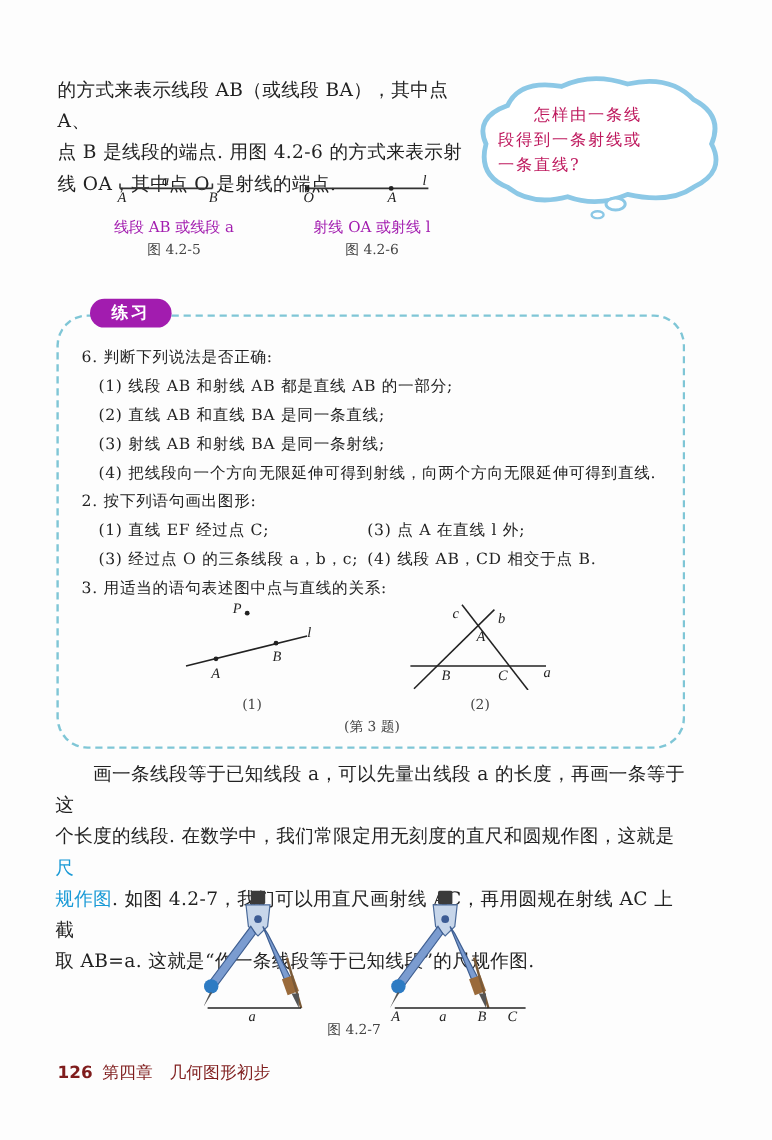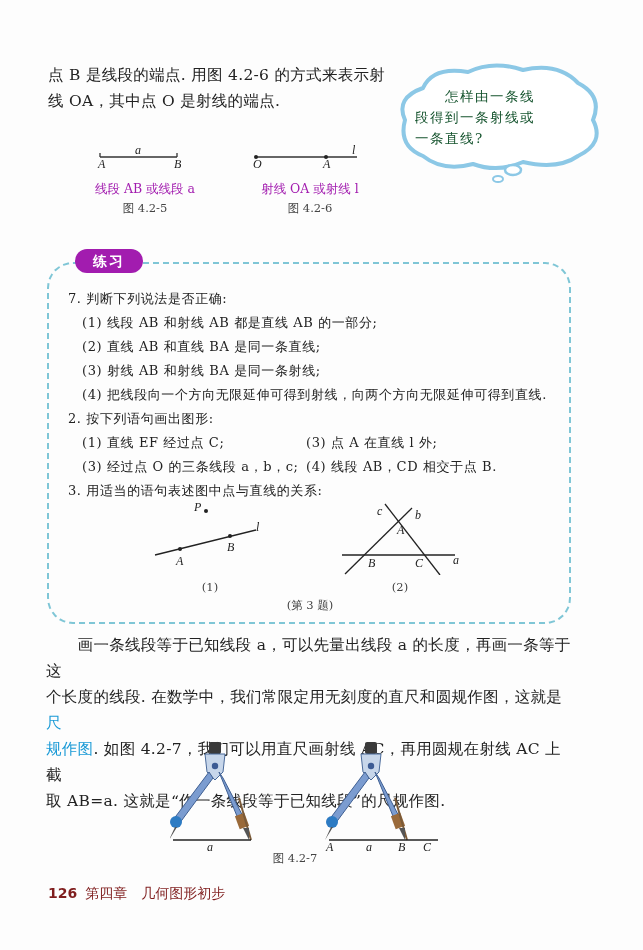--- a/index.html
+++ b/index.html
@@ -4,33 +4,34 @@
 <style>
   html, body { margin:0; padding:0; }
   body { width:643px; height:950px; background:#fdfdfd; position:relative; overflow:hidden;
          font-family:"DejaVu Serif","Liberation Serif",serif; color:#222; }
   .abs { position:absolute; }
   .para { font-size:15.5px; line-height:26px; letter-spacing:0.3px; }
   .it { font-style:italic; font-family:"Liberation Serif",serif; }
   .cap { font-size:12.5px; color:#a21caf; text-align:center; }
   .fig { font-size:11.5px; color:#444; text-align:center; }
   .cloud { left:393px; top:58px; width:215px; height:120px; }
-  .cloud-text { position:absolute; left:22px; top:28px; width:170px; font-size:13.5px; line-height:21px; letter-spacing:1.5px; color:#14532d; }
+  .cloud-text { position:absolute; left:22px; top:28px; width:170px; font-size:13.5px; line-height:21px; letter-spacing:1.5px; color:#be185d; }
   .ex-box { left:47px; top:262px; width:520px; height:358px; border:2px dashed #7fc6d6; border-radius:26px; }
   .ex-tag { left:75px; top:249px; width:68px; height:24px; background:#a21caf; border-radius:12px; color:#fff;
             font-family:"DejaVu Sans",sans-serif; font-weight:bold; font-size:14px; text-align:center; line-height:24px; letter-spacing:2px; }
   .ex-line { font-size:13px; line-height:25px; letter-spacing:0.6px; position:absolute; white-space:nowrap; }
   .hl { color:#1a9ad6; }
   .footer { left:48px; top:885px; font-size:14px; color:#7f1d1d; }
   .footer .pg { font-family:"DejaVu Sans",sans-serif; font-weight:bold; margin-right:8px; }
 </style>
 </head>
 <body>
 
 <div class="abs para" style="left:48px;top:62px;width:345px;">
+  <div>的方式来表示线段 AB（或线段 BA），其中点 A、</div>
   <div>点 B 是线段的端点. 用图 4.2-6 的方式来表示射</div>
   <div>线 OA，其中点 O 是射线的端点.</div>
 </div>
 
 <div class="abs cloud">
   <svg width="215" height="125" viewBox="0 0 215 125" style="position:absolute;left:0;top:0">
     <path d="M30,30 Q40,8 75,14 Q100,2 130,12 Q165,4 185,25 Q210,38 200,62 Q212,85 185,98 Q165,112 130,104 Q105,115 80,106 Q50,114 30,98 Q5,88 12,62 Q2,40 30,30 Z" fill="#fff" stroke="#8cc8e6" stroke-width="4"></path>
     <ellipse cx="120" cy="112" rx="8" ry="5" fill="#fff" stroke="#8cc8e6" stroke-width="2.5"></ellipse>
     <ellipse cx="105" cy="121" rx="5" ry="3" fill="#fff" stroke="#8cc8e6" stroke-width="2"></ellipse>
   </svg>
@@ -63,21 +64,21 @@
   <span class="abs it" style="left:3px;top:14px;font-size:12px;">O</span>
   <span class="abs it" style="left:73px;top:14px;font-size:12px;">A</span>
   <span class="abs it" style="left:102px;top:0px;font-size:12px;">l</span>
   <div class="abs cap" style="left:-5px;top:38px;width:130px;">射线 OA 或射线 l</div>
   <div class="abs fig" style="left:-5px;top:58px;width:130px;">图 4.2-6</div>
 </div>
 
 <div class="abs ex-box"></div>
 <div class="abs ex-tag">练习</div>
 
-<div class="ex-line" style="left:68px;top:286px;">7. 判断下列说法是否正确:</div>
+<div class="ex-line" style="left:68px;top:286px;">6. 判断下列说法是否正确:</div>
 <div class="ex-line" style="left:82px;top:310px;">(1) 线段 AB 和射线 AB 都是直线 AB 的一部分;</div>
 <div class="ex-line" style="left:82px;top:334px;">(2) 直线 AB 和直线 BA 是同一条直线;</div>
 <div class="ex-line" style="left:82px;top:358px;">(3) 射线 AB 和射线 BA 是同一条射线;</div>
 <div class="ex-line" style="left:82px;top:382px;">(4) 把线段向一个方向无限延伸可得到射线，向两个方向无限延伸可得到直线.</div>
 
 <div class="ex-line" style="left:68px;top:406px;">2. 按下列语句画出图形:</div>
 <div class="ex-line" style="left:82px;top:430px;">(1) 直线 EF 经过点 C;</div>
 <div class="ex-line" style="left:306px;top:430px;">(3) 点 A 在直线 l 外;</div>
 <div class="ex-line" style="left:82px;top:454px;">(3) 经过点 O 的三条线段 a，b，c;</div>
 <div class="ex-line" style="left:306px;top:454px;text-align:right;">(4) 线段 AB，CD 相交于点 B.</div>

